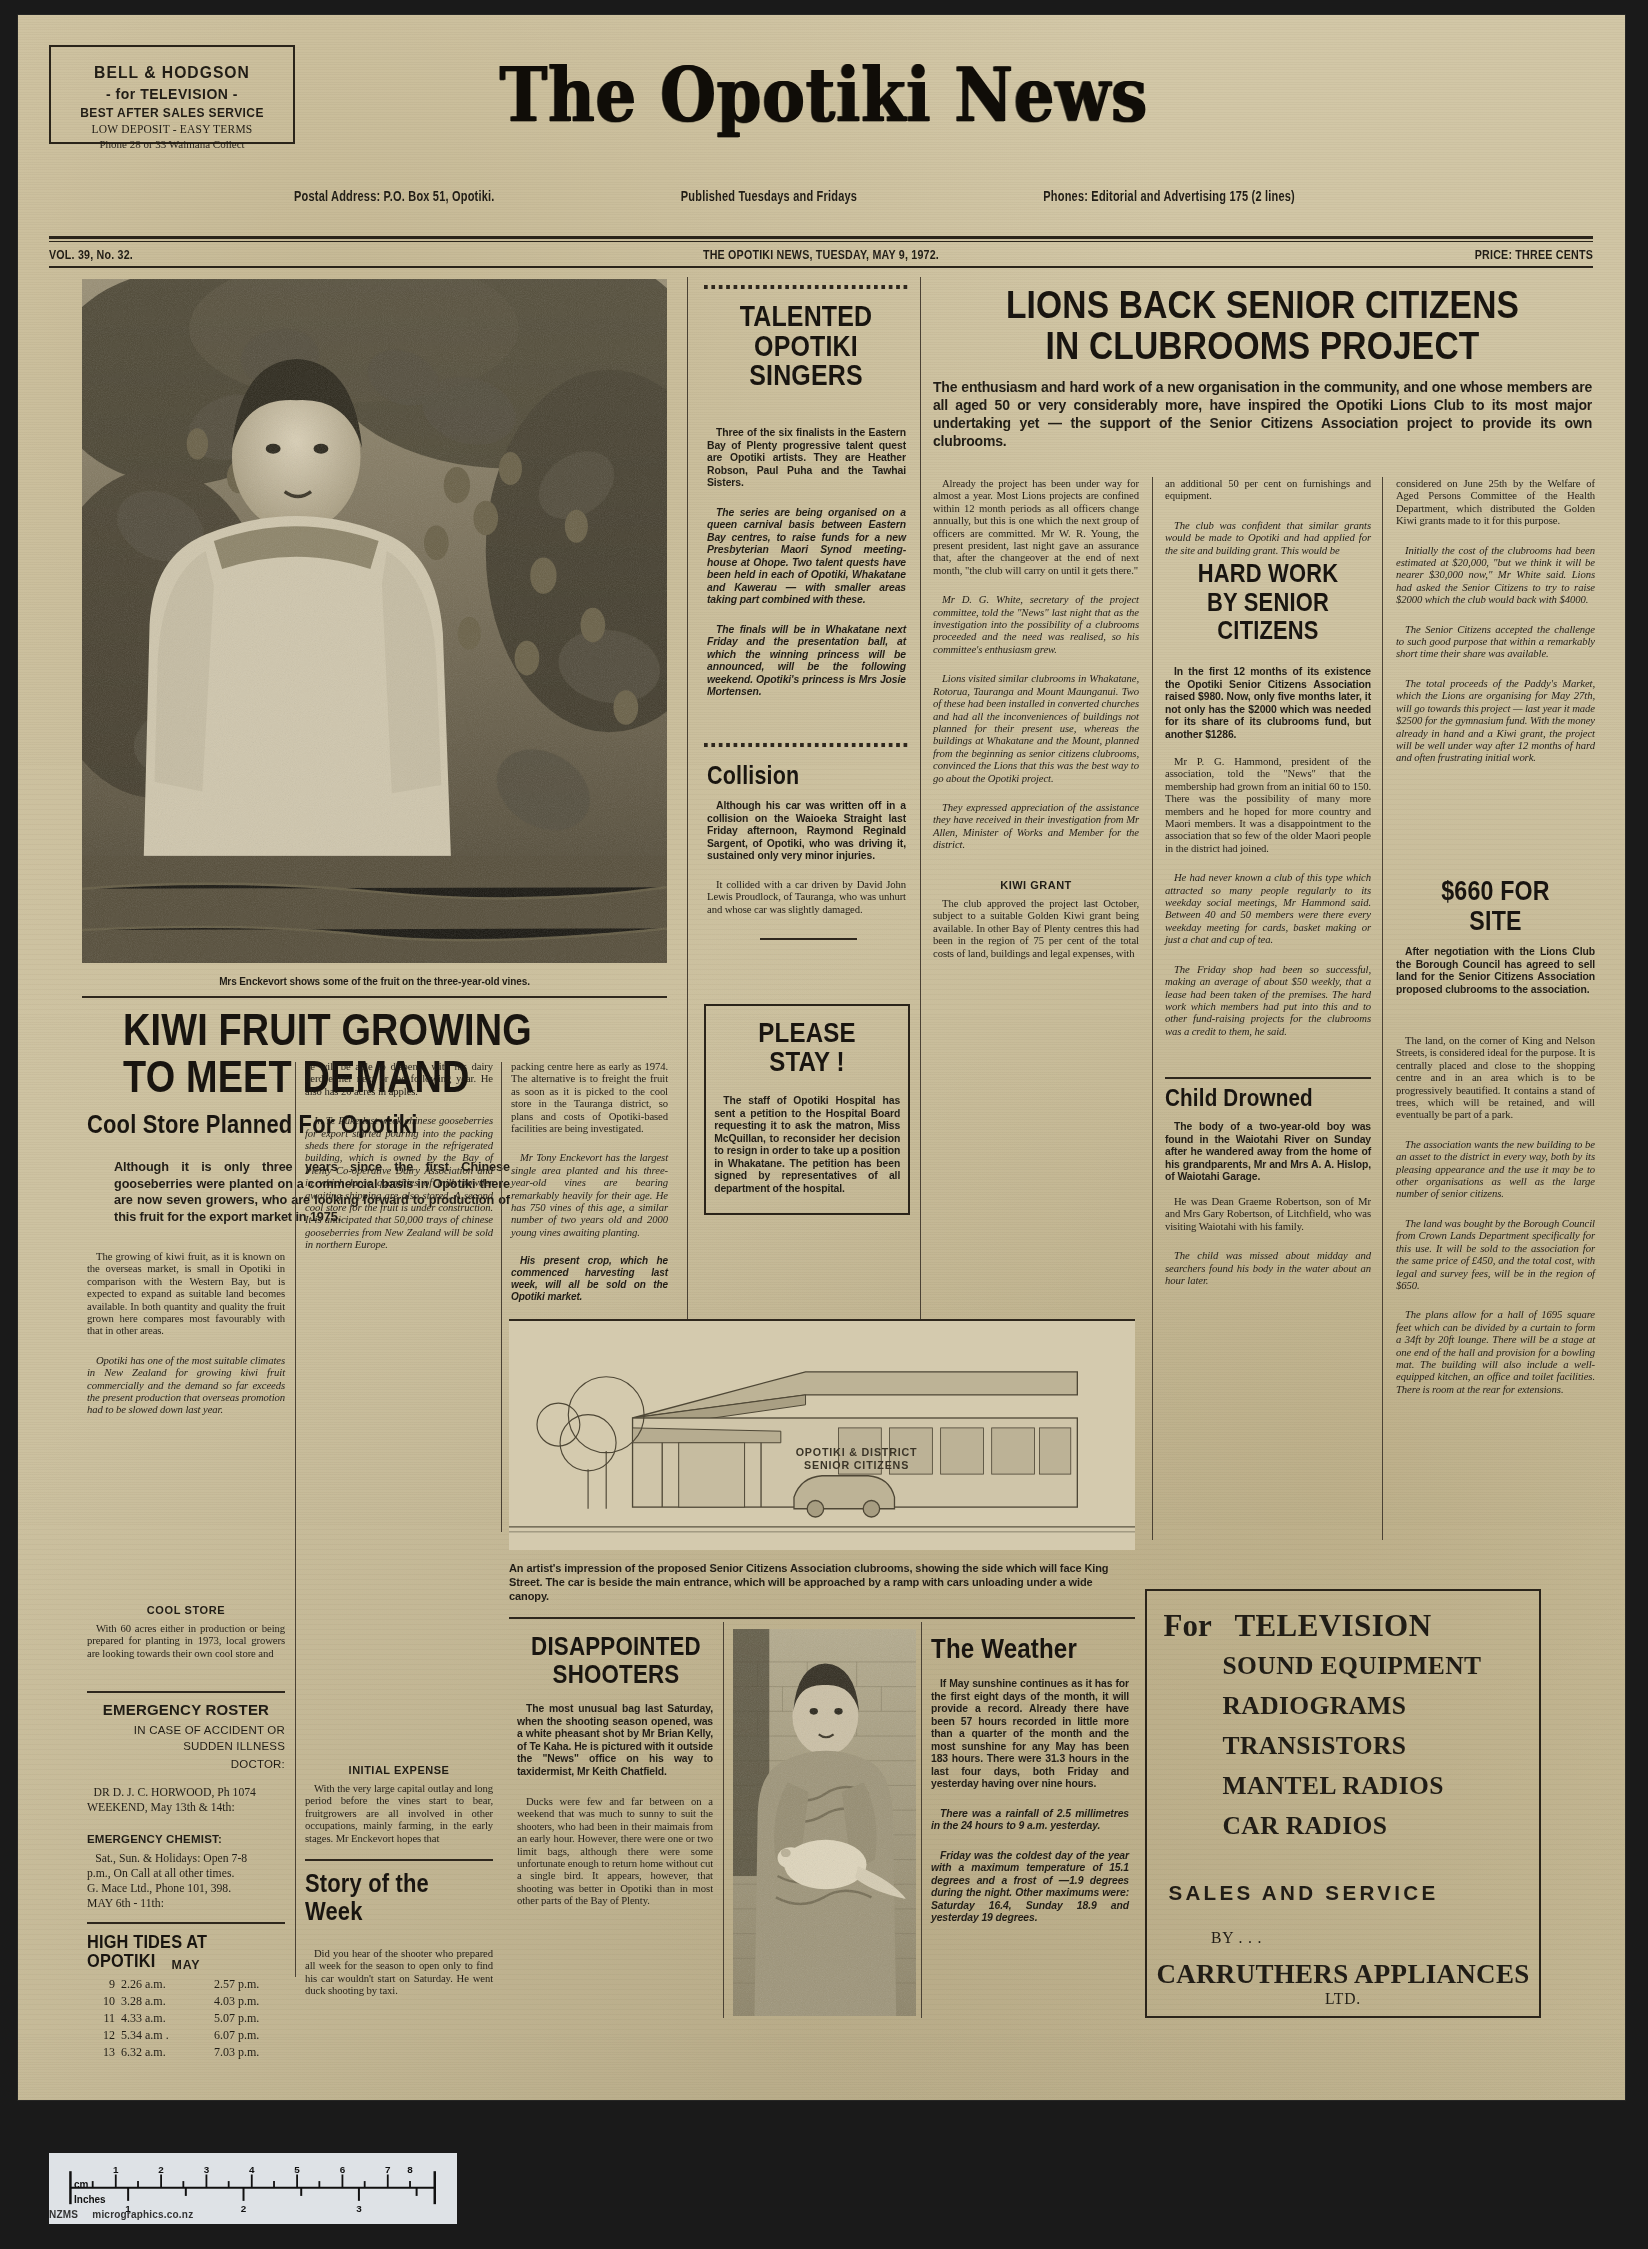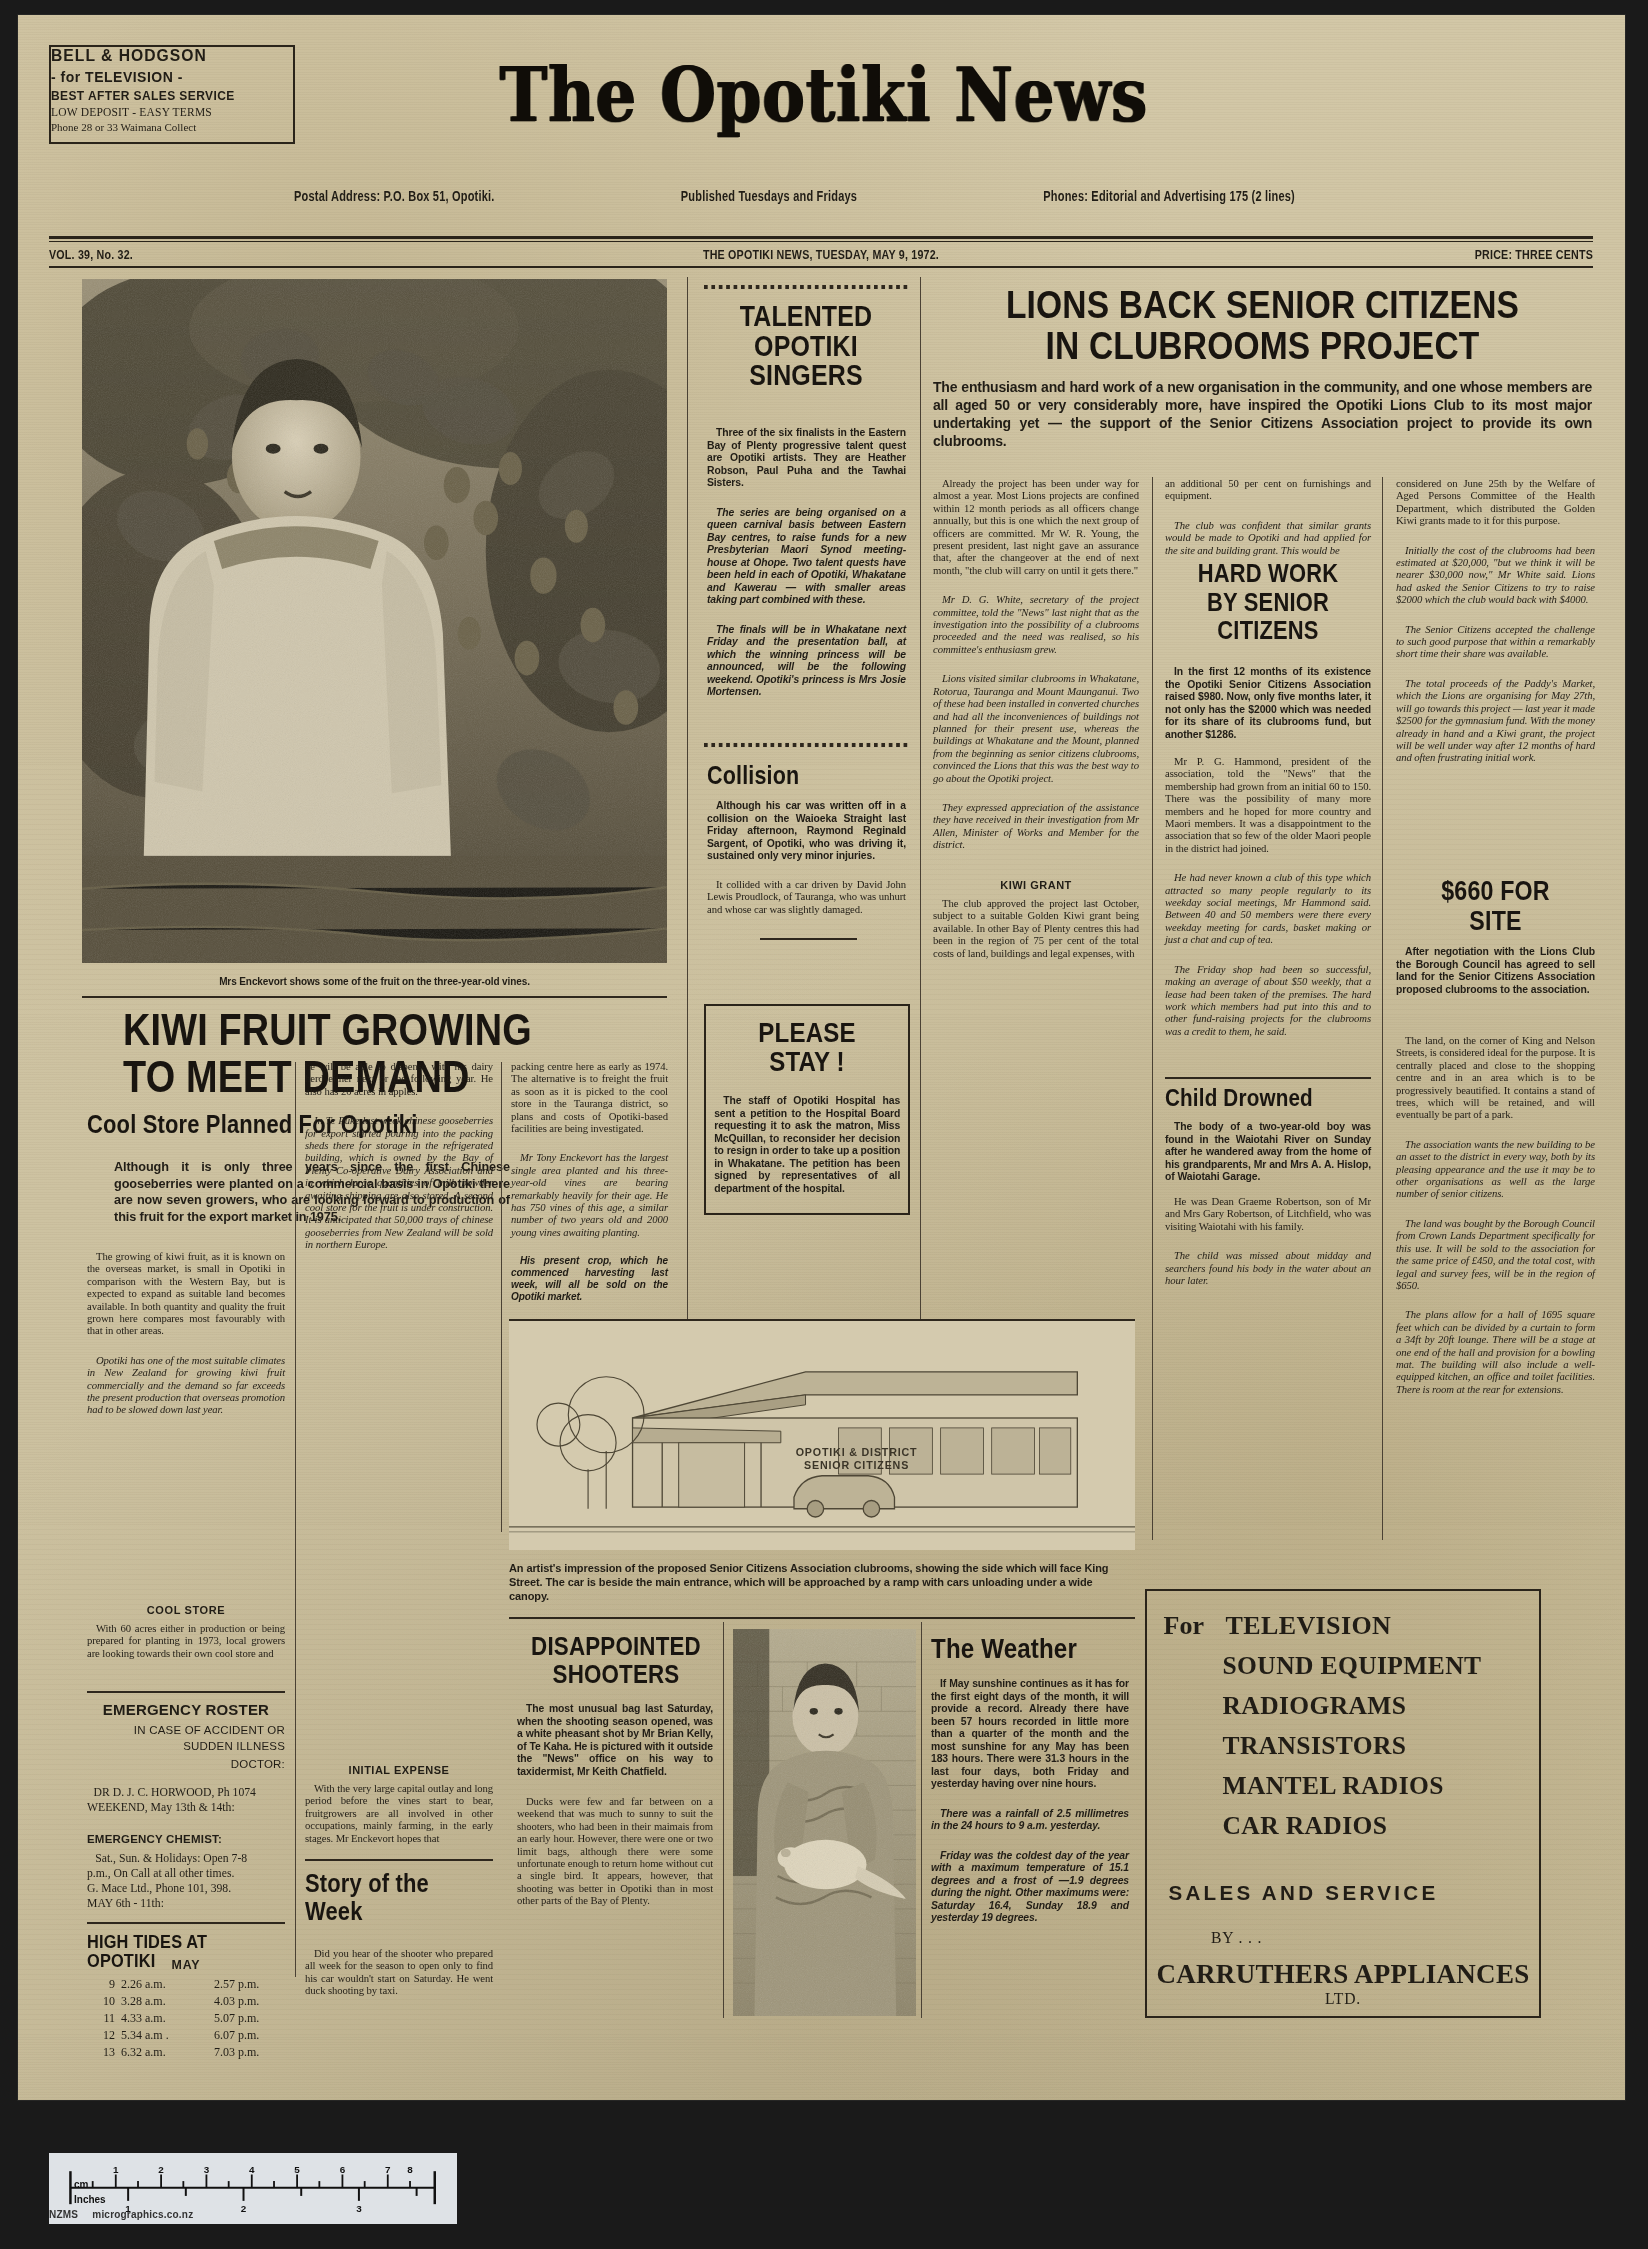--- a/index.html
+++ b/index.html
@@ -25,21 +25,21 @@
   .tone{
     position:absolute;inset:0;pointer-events:none;
     background-image:
       repeating-linear-gradient(0deg, rgba(90,75,45,.035) 0px, rgba(90,75,45,.035) 0.8px, transparent 0.8px, transparent 2.5px);
     mix-blend-mode:multiply;
   }
   
   #masthead{position:absolute;left:31px;top:23px;width:1544px;height:107px;}
   .adbox{
     position:absolute;border:2.5px solid #2a241a;box-sizing:border-box;
-    padding-top:0;
+    text-align:center;padding-top:17px;
   }
   #ad-bell{left:0;top:6.6px;width:246px;height:99px;}
   #ad-real{right:0;top:6.6px;width:246px;height:99px;}
   .bl1{font-weight:bold;font-size:15.7px;letter-spacing:1px;margin-bottom:4.1px;}
   .bl2{font-weight:bold;font-size:14px;letter-spacing:0.5px;margin-bottom:4.1px;}
   .bl3{font-weight:bold;font-size:12px;letter-spacing:0.4px;margin-bottom:3.3px;}
   .bl4{font-family:"Liberation Serif",serif;font-size:11.5px;letter-spacing:0.2px;margin-bottom:3.3px;}
   .bl5{font-family:"Liberation Serif",serif;font-size:11px;}
   .rl1{font-weight:bold;font-size:16.5px;letter-spacing:1.2px;margin-bottom:5px;}
   .rl2{font-weight:bold;font-size:11.5px;letter-spacing:0.3px;margin-bottom:3.3px;}
@@ -551,21 +551,21 @@
 
   <div class="hd-cond hd-left" style="position:absolute;left:913px;top:1620px;width:206px;font-size:28px;">The Weather</div>
   <div class="body-sans" style="position:absolute;left:913px;top:1663px;width:198px;">
     <p>If May sunshine continues as it has for the first eight days of the month, it will provide a record. Already there have been 57 hours recorded in little more than a quarter of the month and the most sunshine for any May has been 183 hours. There were 31.3 hours in the last four days, both Friday and yesterday having over nine hours.</p>
     <p>There was a rainfall of 2.5 millimetres in the 24 hours to 9 a.m. yesterday.</p>
     <p>Friday was the coldest day of the year with a maximum temperature of 15.1 degrees and a frost of —1.9 degrees during the night. Other maximums were: Saturday 16.4, Sunday 18.9 and yesterday 19 degrees.</p>
   </div>
 
   <div class="boxed" style="left:1127px;top:1574px;width:396px;height:429px;">
     <div style="position:absolute;left:16.5px;top:15px;width:363px;font-family:'Liberation Serif',serif;">
-      <div style="font-size:26px;line-height:40px;">
+      <div style="font-size:31px;line-height:40px;">
         <span style="font-weight:bold">For</span>
         <span style="font-weight:bold;margin-left:15px;letter-spacing:0.4px">TELEVISION</span>
       </div>
       <div style="font-size:25.5px;line-height:40px;padding-left:59px;font-weight:bold;letter-spacing:0.4px;">SOUND EQUIPMENT</div>
       <div style="font-size:25.5px;line-height:40px;padding-left:59px;font-weight:bold;letter-spacing:0.4px;">RADIOGRAMS</div>
       <div style="font-size:25.5px;line-height:40px;padding-left:59px;font-weight:bold;letter-spacing:0.4px;">TRANSISTORS</div>
       <div style="font-size:25.5px;line-height:40px;padding-left:59px;font-weight:bold;letter-spacing:0.4px;">MANTEL RADIOS</div>
       <div style="font-size:25.5px;line-height:40px;padding-left:59px;font-weight:bold;letter-spacing:0.4px;">CAR RADIOS</div>
     </div>
     <div style="position:absolute;left:21.4px;top:290px;width:354px;font-family:'Liberation Sans',sans-serif;font-weight:bold;font-size:20.6px;letter-spacing:3.3px;">SALES AND SERVICE</div>

